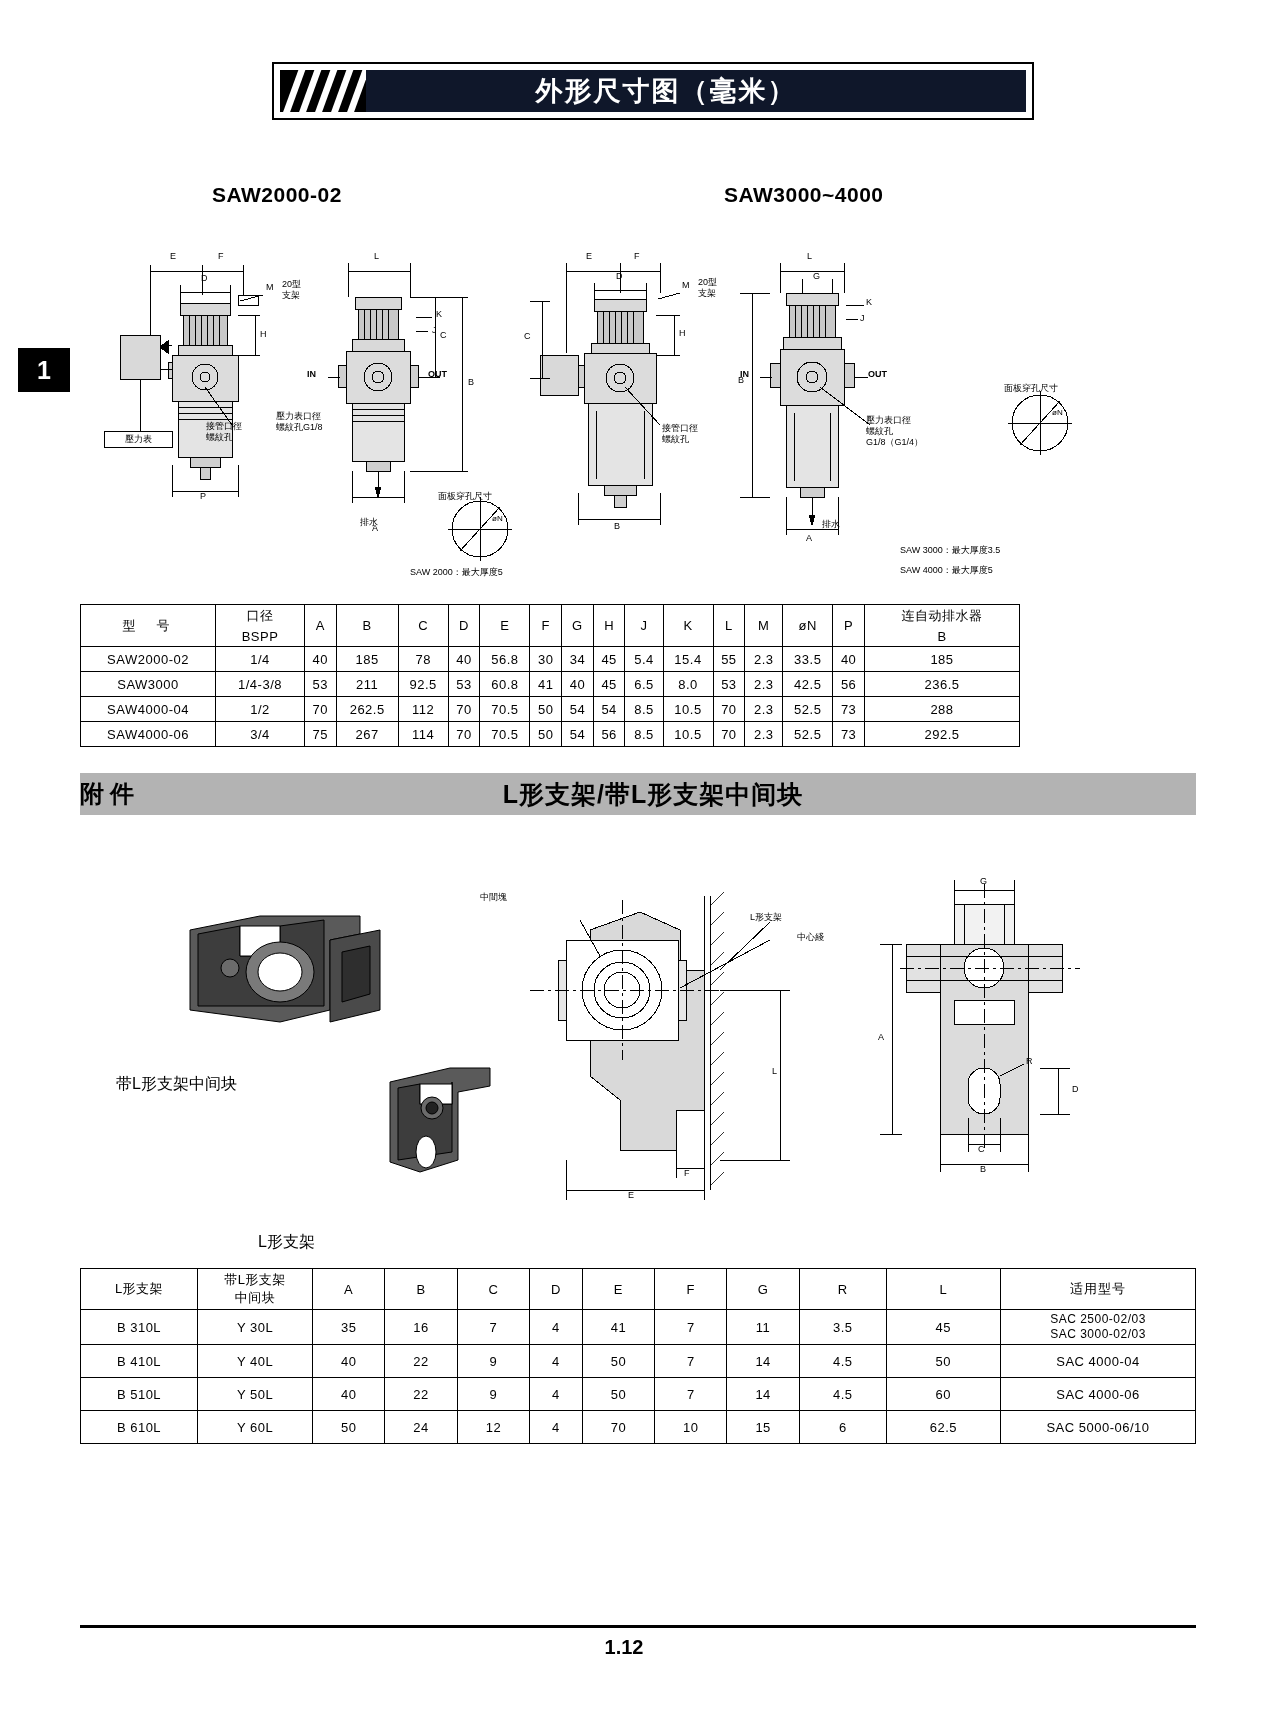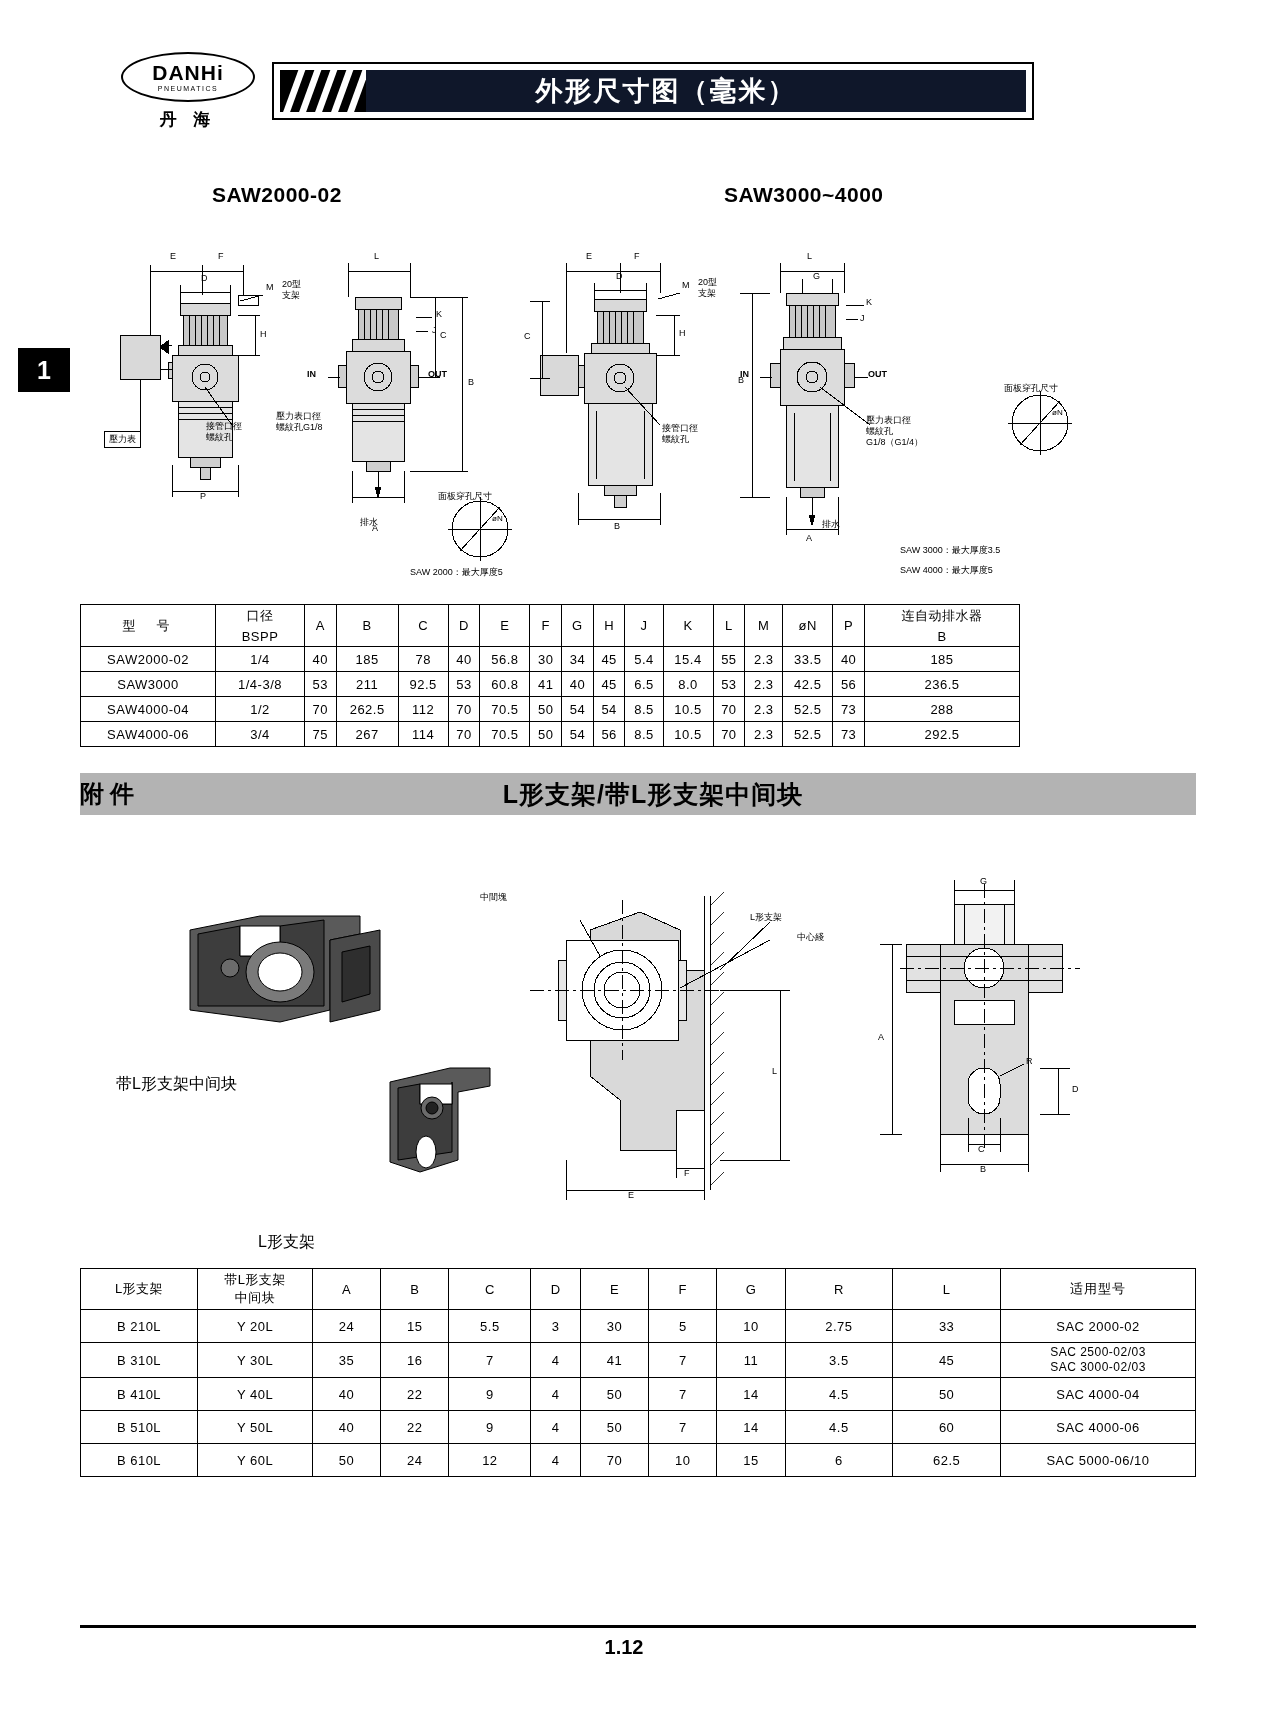--- a/index.html
+++ b/index.html
@@ -259,27 +259,20 @@
   }
 
   
   svg { display: block; }
 </style>
 </head>
 <body>
 
 <div class="page">
 
-  <div class="logo-block">
-    <div class="logo-oval">
-      <div class="logo-word">DANHi</div>
-      <div class="logo-sub">PNEUMATICS</div>
-    </div>
-    <div class="logo-cn">丹 海</div>
-  </div>
 
   <div class="title-bar">
     <div class="title-bar-inner">
       <div class="title-stripes">
         <span style="left:10px"></span>
           <span style="left:26px"></span>
         <span style="left:42px"></span>
           <span style="left:58px"></span>
         <span style="left:74px"></span>
       </div>
@@ -506,21 +499,21 @@
       </g>
     </svg>
 
     <div class="dwg-label" style="left: 90px; top: 16px; white-space: pre-line;">E</div>
     <div class="dwg-label" style="left: 138px; top: 16px; white-space: pre-line;">F</div>
     <div class="dwg-label" style="left: 121px; top: 38px; white-space: pre-line;">D</div>
     <div class="dwg-label" style="left: 186px; top: 47px; white-space: pre-line;">M</div>
     <div class="dwg-label" style="left: 202px; top: 44px; white-space: pre-line;">20型
 支架</div>
     <div class="dwg-label" style="left: 180px; top: 94px; white-space: pre-line;">H</div>
-    <div class="dwg-label box" style="left: 24px; top: 196px; padding: 2px 4px; white-space: pre-line;">壓力表</div>
+    <div class="dwg-label box" style="left: 24px; top: 196px; padding: 2px 20px; white-space: pre-line;">壓力表</div>
     <div class="dwg-label" style="left: 126px; top: 186px; white-space: pre-line;">接管口徑
 螺紋孔</div>
     <div class="dwg-label" style="left: 120px; top: 256px; white-space: pre-line;">P</div>
 
     <div class="dwg-label" style="left: 294px; top: 16px; white-space: pre-line;">L</div>
     <div class="dwg-label" style="left: 356px; top: 74px; white-space: pre-line;">K</div>
     <div class="dwg-label" style="left: 352px; top: 90px; white-space: pre-line;">J</div>
     <div class="dwg-label" style="left: 360px; top: 95px; white-space: pre-line;">C</div>
     <div class="dwg-label" style="left: 388px; top: 142px; white-space: pre-line;">B</div>
     <div class="dwg-label" style="left: 227px; top: 134px; font-weight: bold; white-space: pre-line;">IN</div>
@@ -822,34 +815,20 @@
         <th>E</th>
         <th>F</th>
         <th>G</th>
         <th>R</th>
         <th>L</th>
         <th class="appl">适用型号</th>
       </tr>
     </thead>
     <tbody>
       <tr>
-        <td>B 210L</td>
-        <td>Y 20L</td>
-        <td>24</td>
-        <td>15</td>
-        <td>5.5</td>
-        <td>3</td>
-        <td>30</td>
-        <td>5</td>
-        <td>10</td>
-        <td>2.75</td>
-        <td>33</td>
-        <td>SAC 2000-02</td>
-      </tr>
-      <tr>
         <td>B 310L</td>
         <td>Y 30L</td>
         <td>35</td>
         <td>16</td>
         <td>7</td>
         <td>4</td>
         <td>41</td>
         <td>7</td>
         <td>11</td>
         <td>3.5</td>

